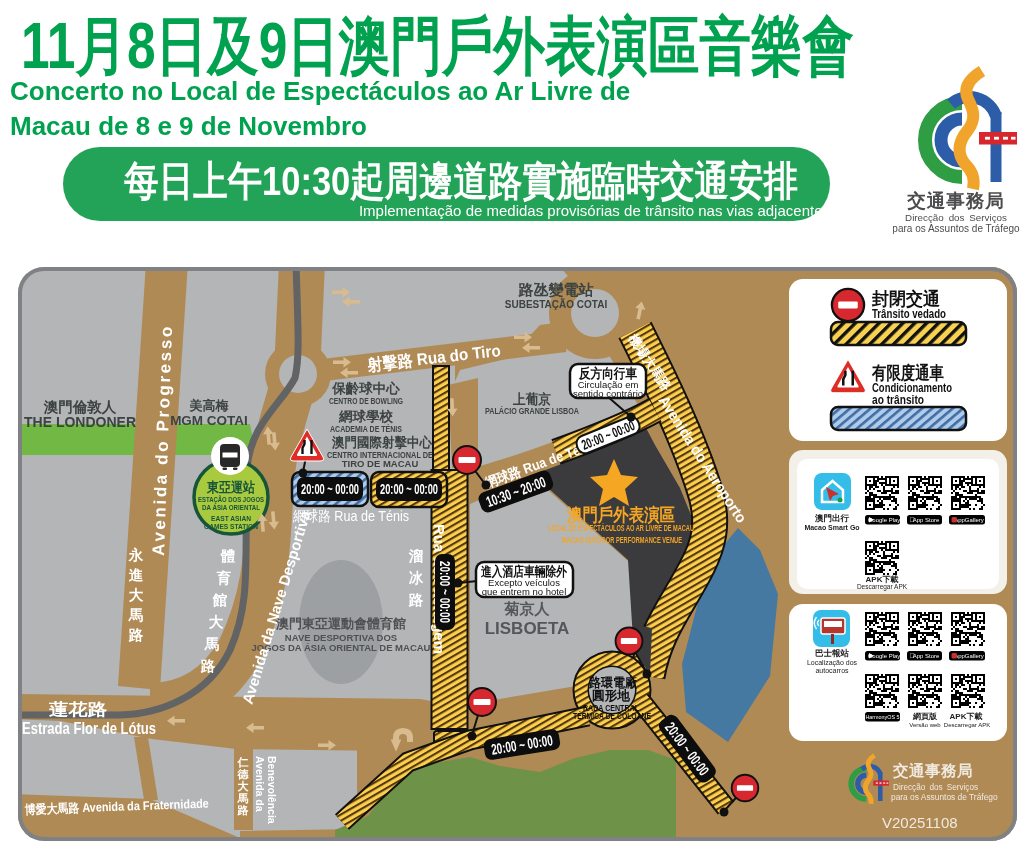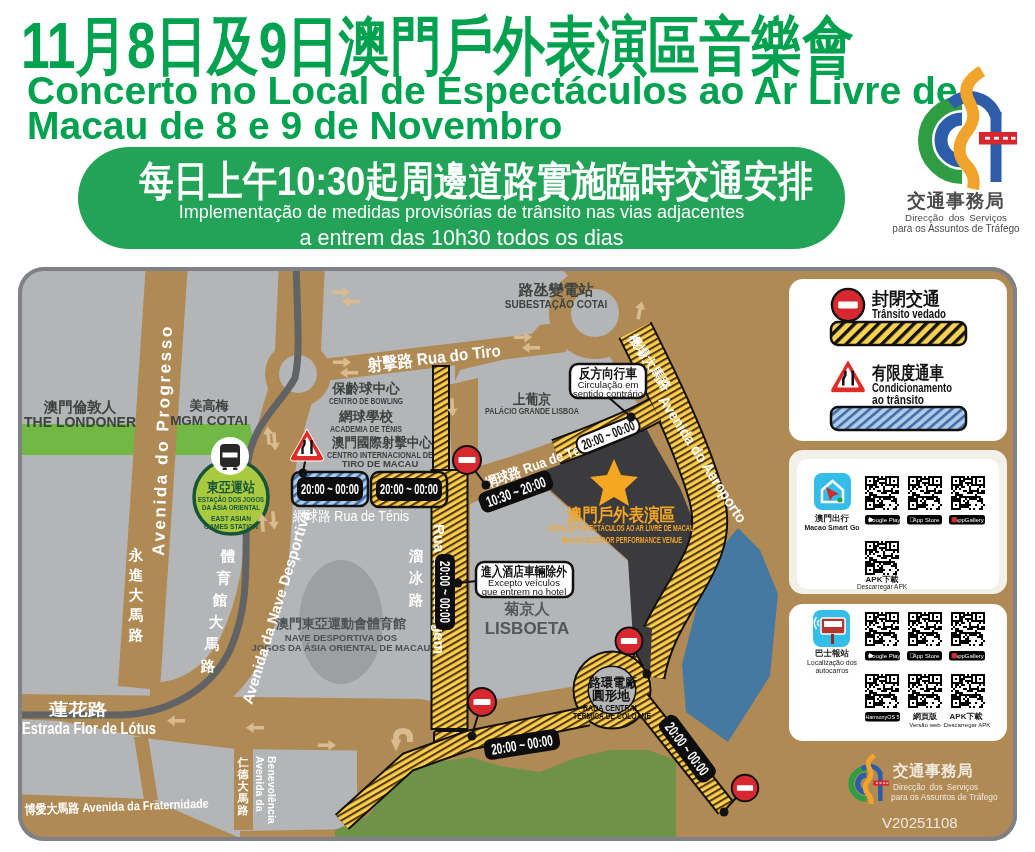--- a/index.html
+++ b/index.html
@@ -1,24 +1,24 @@
 <!DOCTYPE html>
 <html><head><meta charset="utf-8">
 <style>
 html,body{margin:0;padding:0;background:#fff;width:1035px;height:852px;overflow:hidden}
 body{position:relative;font-family:"Liberation Sans",sans-serif}
 .abs{position:absolute}
 .green{color:#00a24f}
 </style></head>
 <body>
 <div class="abs green" style="left:21px;top:3px;font-size:64px;font-weight:bold;white-space:nowrap;transform:scaleX(0.805);transform-origin:0 0">11月8日及9日澳門戶外表演區音樂會</div>
-<div class="abs green" style="left:27px;top:74px;font-size:39px;font-weight:bold;line-height:34.5px">Concerto no Local de Espectáculos ao Ar Livre de<br>Macau de 8 e 9 de Novembro</div>
-<div class="abs" style="left:78px;top:147px;width:767px;height:102px;background:#22a357;border-radius:51px;text-align:center;color:#fff">
+<div class="abs green" style="left:10px;top:74px;font-size:26px;font-weight:bold;line-height:34.5px">Concerto no Local de Espectáculos ao Ar Livre de<br>Macau de 8 e 9 de Novembro</div>
+<div class="abs" style="left:63px;top:147px;width:767px;height:74px;background:#22a357;border-radius:51px;text-align:right;color:#fff">
   <div class="abs" style="top:7px;width:100%;font-size:41px;font-weight:bold;transform:scaleX(0.84);transform-origin:50% 0;white-space:nowrap">每日上午10:30起周邊道路實施臨時交通安排</div>
-  <div class="abs" style="top:55px;width:100%;font-size:18px">Implementação de medidas provisórias de trânsito nas vias adjacentes</div>
+  <div class="abs" style="top:55px;width:100%;font-size:15px">Implementação de medidas provisórias de trânsito nas vias adjacentes</div>
   <div class="abs" style="top:79px;width:100%;font-size:21.5px">a entrem das 10h30 todos os dias</div>
 </div>
 
 <svg class="abs" style="left:893px;top:55px" width="142" height="185" viewBox="0 0 142 185">
   <g transform="translate(12,5)">
     <path d="M 57,43 A 37,37 0 1 0 57,117" stroke="#2f9d43" stroke-width="14" fill="none"></path>
     <path d="M 57,59 A 21,21 0 0 0 57,101" stroke="#2d5ca8" stroke-width="13" fill="none"></path>
     <path d="M 46,44 A 28,28 0 0 1 91,56" stroke="#2d5ca8" stroke-width="12" fill="none"></path>
     <path d="M 91,52 L 91,122" stroke="#2d5ca8" stroke-width="11" fill="none"></path>
     <rect x="74" y="72" width="38" height="12.5" fill="#d7262c"></rect>

